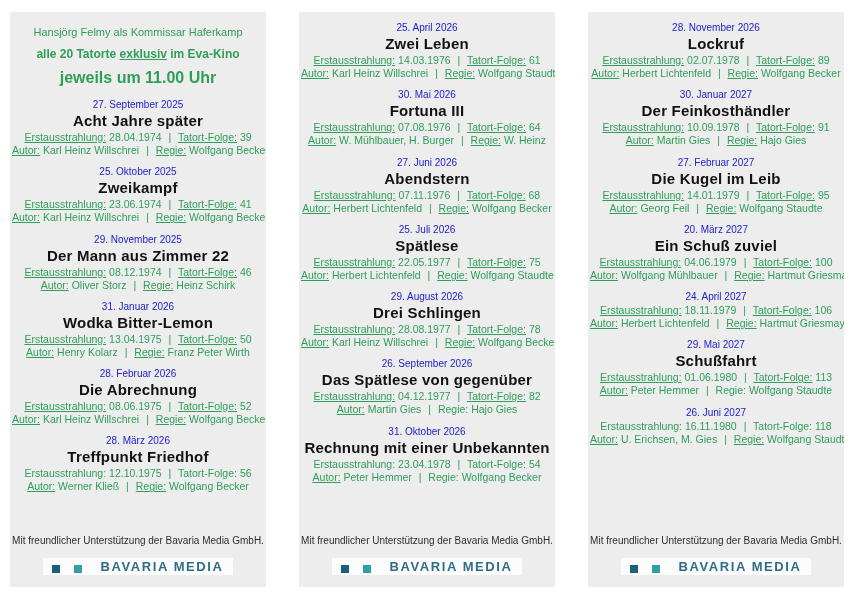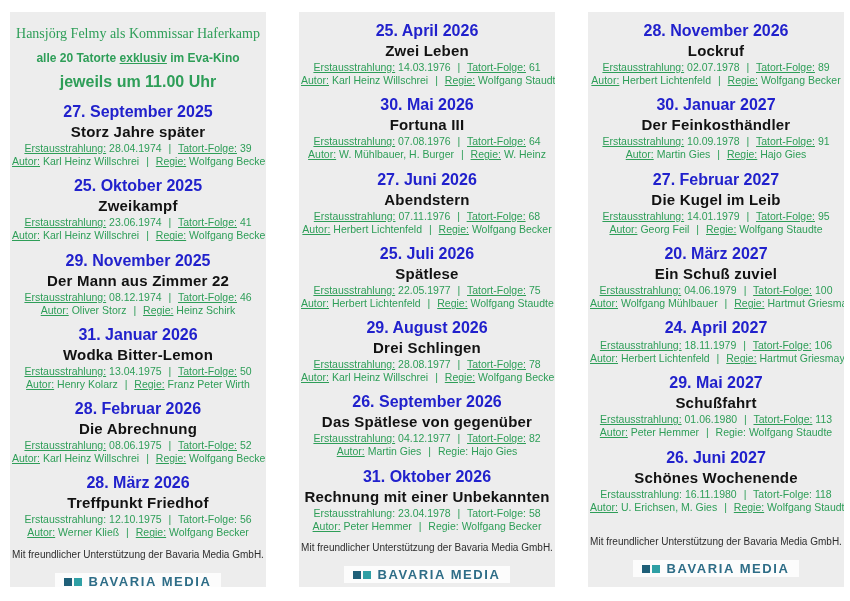--- a/index.html
+++ b/index.html
@@ -11,36 +11,36 @@
   .page {
     width:850px; height:601px; box-sizing:border-box;
     display:flex; gap:33px; padding:12px 6px 14px 10px;
   }
   .panel {
     flex:1 1 0; background:#ededed; text-align:center;
     display:flex; flex-direction:column;
     padding:10px 2px 8px; box-sizing:border-box; overflow:hidden;
   }
   .col-header { margin:4px 0 12px; }
-  .h1 { font-size:14px; color:#2e9e58; margin-bottom:9px;font-family:Liberation Serif, serif; }
+  .h1 { font-size:11px; color:#2e9e58; margin-bottom:9px; }
   .h2 { font-size:12px; font-weight:bold; color:#2e9e58; margin-bottom:8px; }
   .h2 .u { text-decoration:underline; }
   .h3 { font-size:16px; font-weight:bold; color:#2e9e58; }
   .entry { margin-bottom:9px; }
-  .date { font-size:16px; font-weight:bold; color:#2121cc; margin-bottom:2px; }
+  .date { font-size:10px; font-weight:normal; color:#2121cc; margin-bottom:2px; }
   .title { font-size:15px; font-weight:bold; color:#121212; margin-bottom:2px; letter-spacing:0.2px; }
   .meta { font-size:10.5px; color:#2e9e58; line-height:1.25; white-space:nowrap; }
   .lbl { text-decoration:underline; }
   .lbl.nou { text-decoration:none; }
   .sep { margin:0 4px; }
   .panel-footer { margin-top:auto; padding-bottom:2px; }
   .support { font-size:10px; color:#2e2e2e; margin-bottom:12px; }
   .logo {
-    display:inline-flex; align-items:center; background:#fcfcfc;
-    padding:2px 9px; line-height:1;
+    display:inline-flex; align-items:flex-end; background:#fcfcfc;
+    padding:2px 9px; line-height:1;gap:12px;
   }
   .sq { width:8px; height:8px; display:inline-block; }
   .sq1 { background:#1e5f78; margin-right:2px; }
   .sq2 { background:#2fa0a5; margin-right:6px; }
   .logo-text {
     font-size:13px; font-weight:bold; letter-spacing:1.6px; color:#2e6d87;
   }
 </style>
 </head>
 <body>
@@ -49,21 +49,21 @@
 
   <section class="panel">
     <header class="col-header">
       <div class="h1">Hansjörg Felmy als Kommissar Haferkamp</div>
       <div class="h2"><span>alle 20 Tatorte </span><span class="u">exklusiv</span><span> im Eva-Kino</span></div>
       <div class="h3">jeweils um 11.00 Uhr</div>
     </header>
     <div class="entries">
   <article class="entry">
     <div class="date">27. September 2025</div>
-    <div class="title">Storz Jahre später</div>
+    <div class="title">Acht Jahre später</div>
     <div class="meta">
       <span class="lbl">Erstausstrahlung:</span>
       <span>28.04.1974</span>
       <span class="sep">|</span>
       <span class="lbl">Tatort-Folge:</span>
       <span>39</span>
     </div>
     <div class="meta">
       <span class="lbl">Autor:</span>
       <span>Karl Heinz Willschrei</span>
@@ -295,21 +295,21 @@
   </article>
 
   <article class="entry">
     <div class="date">31. Oktober 2026</div>
     <div class="title">Rechnung mit einer Unbekannten</div>
     <div class="meta">
       <span class="lbl nou">Erstausstrahlung:</span>
       <span>23.04.1978</span>
       <span class="sep">|</span>
       <span class="lbl nou">Tatort-Folge:</span>
-      <span>58</span>
+      <span>54</span>
     </div>
     <div class="meta">
       <span class="lbl">Autor:</span>
       <span>Peter Hemmer</span>
       <span class="sep">|</span>
       <span class="lbl nou">Regie:</span>
       <span>Wolfgang Becker</span>
     </div>
   </article>
 </div>
@@ -433,21 +433,20 @@
       <span class="lbl">Autor:</span>
       <span>Peter Hemmer</span>
       <span class="sep">|</span>
       <span class="lbl nou">Regie:</span>
       <span>Wolfgang Staudte</span>
     </div>
   </article>
 
   <article class="entry">
     <div class="date">26. Juni 2027</div>
-    <div class="title">Schönes Wochenende</div>
     <div class="meta">
       <span class="lbl nou">Erstausstrahlung:</span>
       <span>16.11.1980</span>
       <span class="sep">|</span>
       <span class="lbl nou">Tatort-Folge:</span>
       <span>118</span>
     </div>
     <div class="meta">
       <span class="lbl">Autor:</span>
       <span>U. Erichsen, M. Gies</span>

